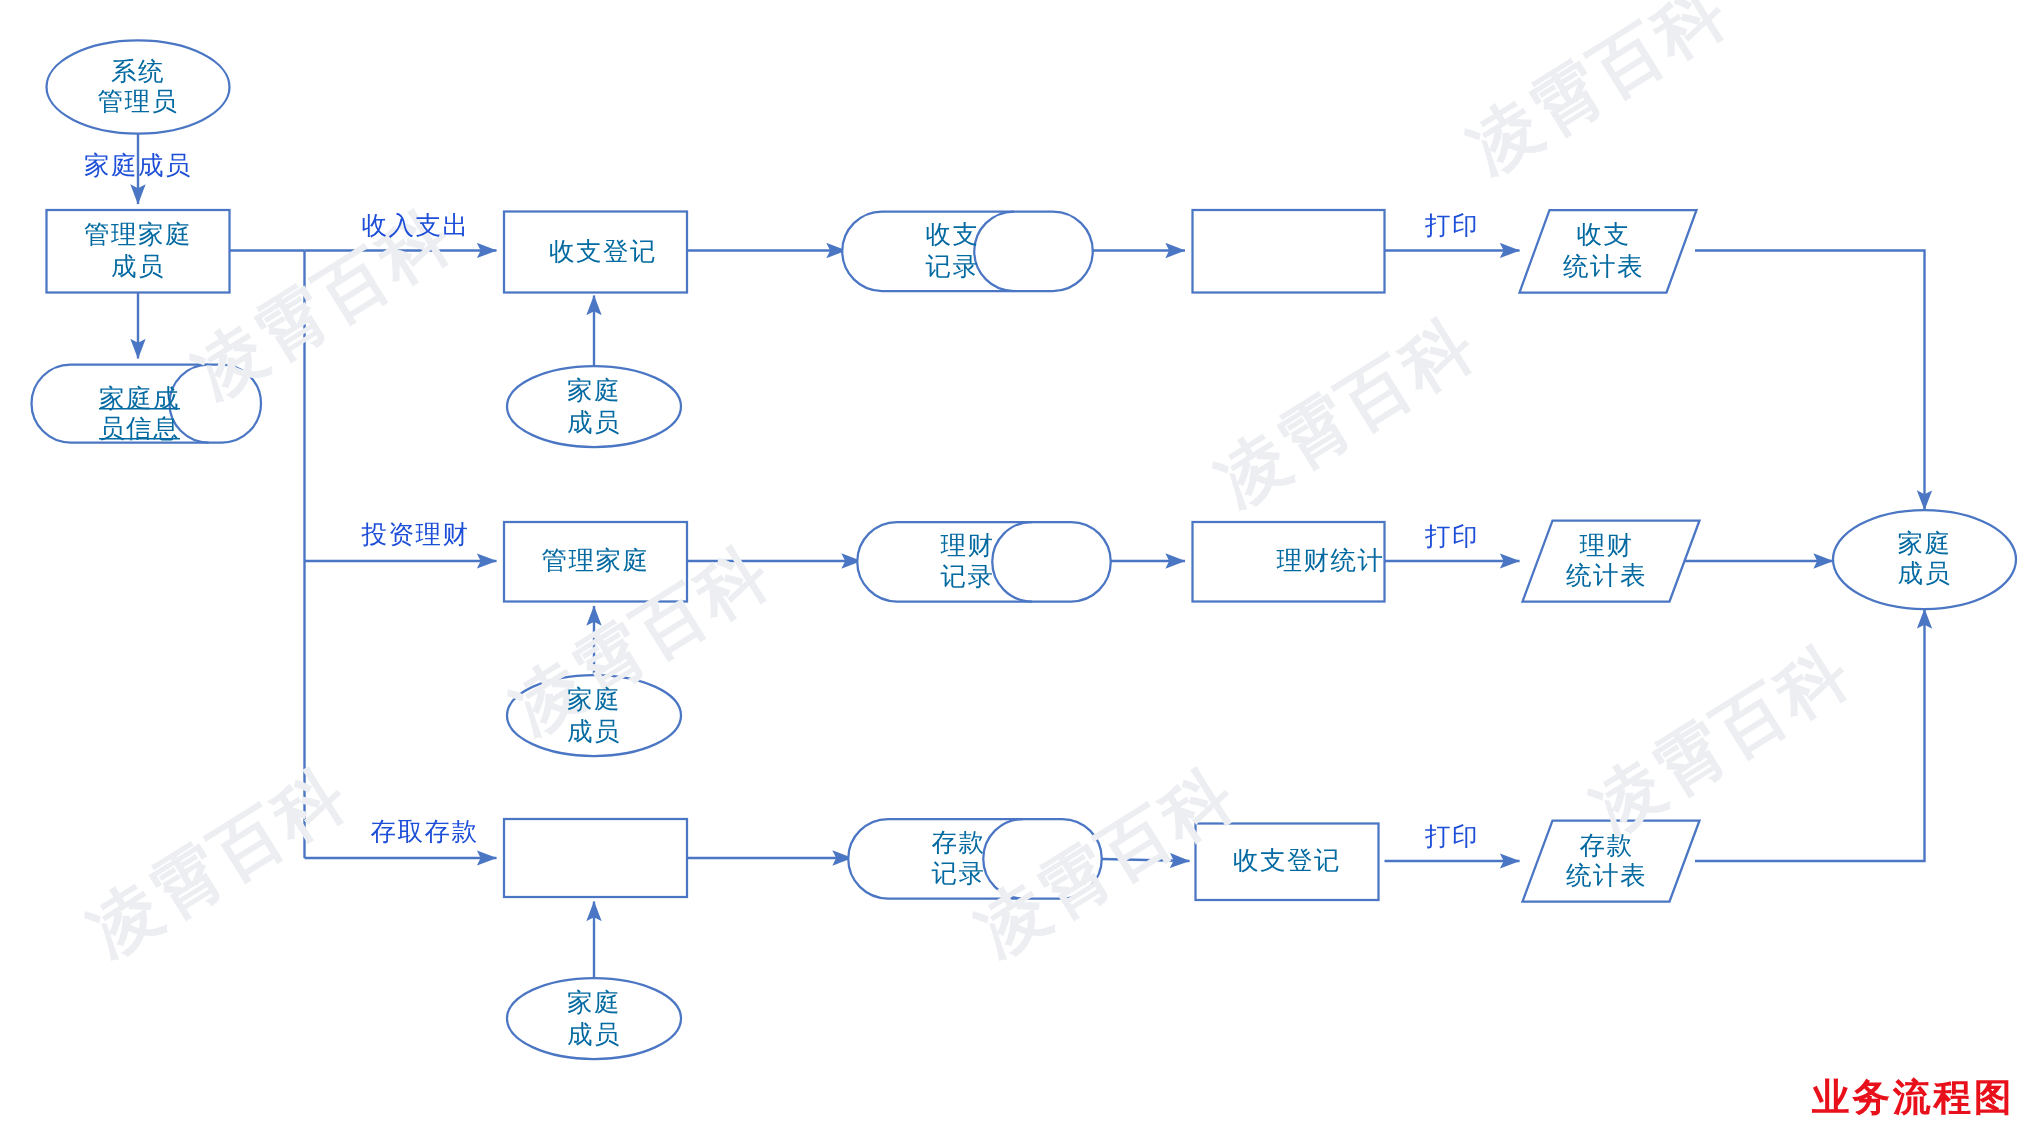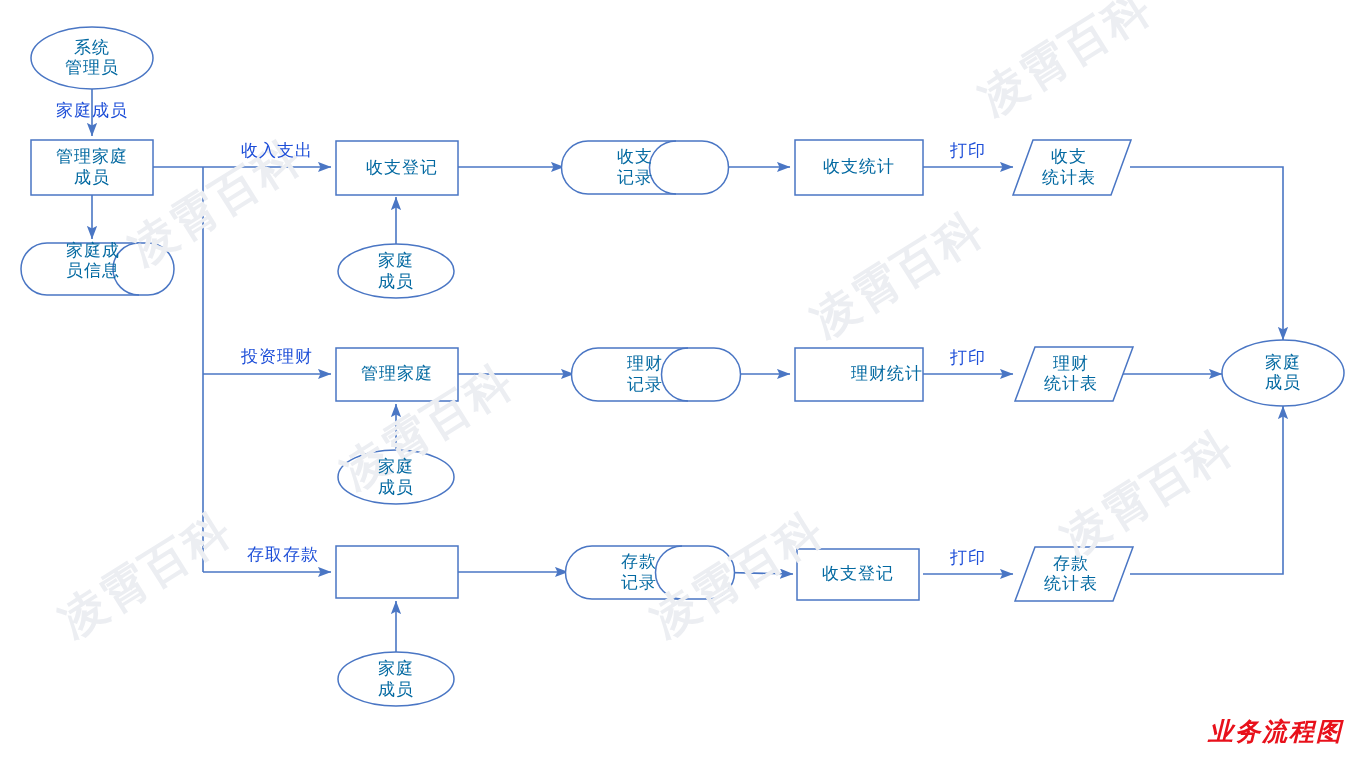--- a/index.html
+++ b/index.html
@@ -64,21 +64,20 @@
     text-align: center;
   }
   .corner-title {
     position: absolute;
     z-index: 4;
     color: #e8111b;
     font-size: 25px;
     font-weight: 600;
     letter-spacing: 2px;
     white-space: nowrap;
-    font-style: italic;
   }
 </style>
 </head>
 <body>
 
 <div id="canvas">
 
   <div class="wm" style="left:48px;  top:600px;">凌霄百科</div>
   <div class="wm" style="left:118px; top:228px;">凌霄百科</div>
   <div class="wm" style="left:330px; top:452px;">凌霄百科</div>
@@ -176,38 +175,35 @@
     <span>管理员</span>
   </div>
 
   <div class="edge-label" style="left:32px; top:99px; width:120px;">家庭成员</div>
 
   <div class="node-text" style="left:31px; top:140px; width:122px; height:55px;">
     <span>管理家庭</span>
     <span>成员</span>
   </div>
 
-  <div class="node-text" style="left:38px; top:235px; width:110px; height:52px;">
+  <div class="node-text" style="left:38px; top:250px; width:110px; height:52px;text-decoration:underline;">
     <span>家庭成</span>
     <span>员信息</span>
   </div>
 
   <div class="edge-label" style="left:222px; top:139px; width:110px;">收入支出</div>
   <div class="edge-label" style="left:222px; top:345px; width:110px;">投资理财</div>
   <div class="edge-label" style="left:228px; top:543px; width:110px;">存取存款</div>
 
   <div class="node-text" style="left:336px; top:141px; width:132px; height:54px;font-family:Liberation Serif, serif;">
     <span>收支登记</span>
   </div>
   <div class="node-text" style="left:580px; top:141px; width:110px; height:53px;">
     <span>收支</span>
     <span>记录</span>
-  </div>
-  <div class="node-text" style="left:795px; top:140px; width:128px; height:55px;">
-    <span>收支统计</span>
   </div>
   <div class="edge-label" style="left:928px; top:139px; width:80px;">打印</div>
   <div class="node-text" style="left:1013px; top:140px; width:112px; height:55px;">
     <span>收支</span>
     <span>统计表</span>
   </div>
   <div class="node-text" style="left:338px; top:245px; width:116px; height:53px;">
     <span>家庭</span>
     <span>成员</span>
   </div>

